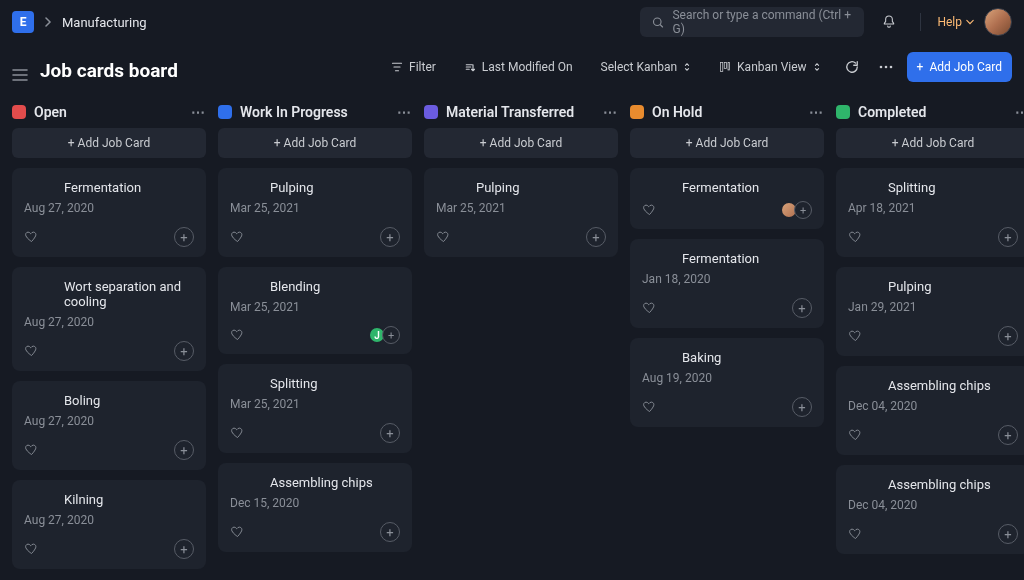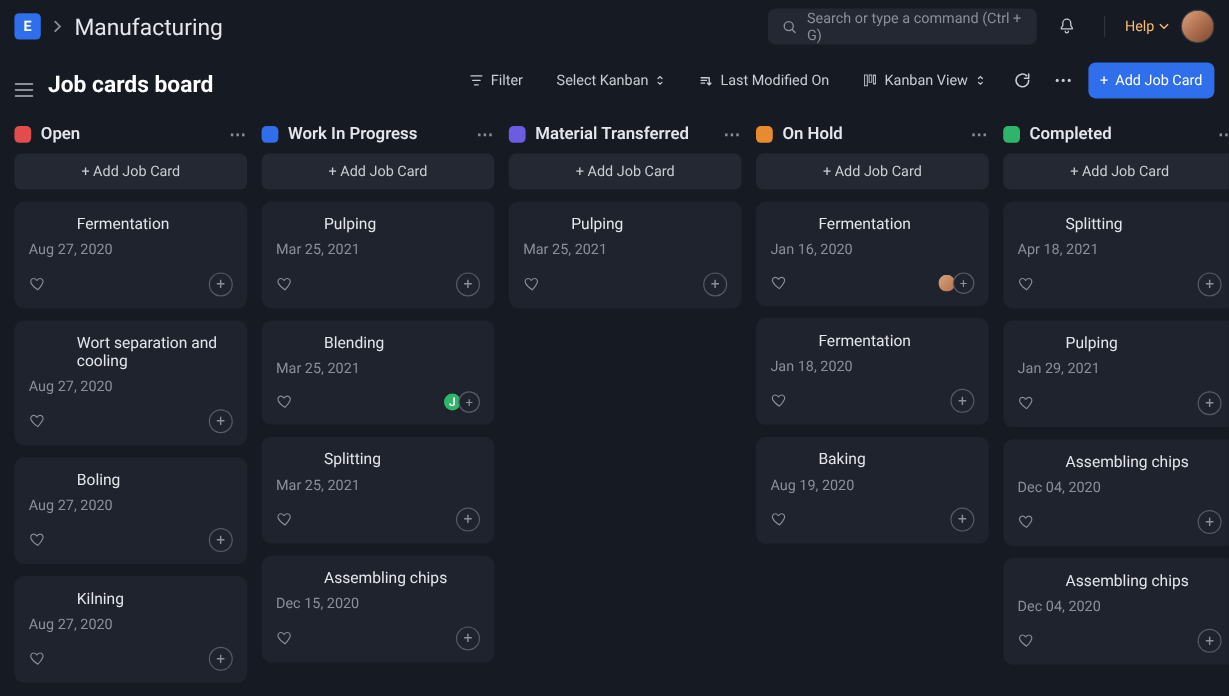--- a/index.html
+++ b/index.html
@@ -21,21 +21,21 @@
     gap: 10px;
   }
   .logo {
     width: 22px; height: 22px;
     background: #2f6feb;
     border-radius: 4px;
     display: flex; align-items: center; justify-content: center;
     color: #fff; font-weight: 700; font-size: 12px;
   }
   .chev { color: #8a8f98; }
-  .breadcrumb { color: #e4e6eb; font-size: 19px; }
+  .breadcrumb { color: #e4e6eb; font-size: 13px; }
   .spacer { flex: 1; }
   .searchbox {
     display: flex; align-items: center; gap: 8px;
     background: #232833;
     border-radius: 6px;
     height: 30px;
     padding: 0 12px;
     width: 224px;
     color: #8a8f98;
     font-size: 12px;
@@ -180,30 +180,30 @@
   <div class="title">Job cards board</div>
   <div class="spacer"></div>
   <div class="toolbar">
     <div class="tbtn">
       <svg width="12" height="12" viewBox="0 0 16 16">
           <path d="M2 3h12M4 8h8M6 13h4" stroke="currentColor" stroke-width="1.6" stroke-linecap="round"></path>
         </svg>
       <span>Filter</span>
     </div>
     <div class="tbtn">
+      <svg width="12" height="12" viewBox="0 0 16 16">
+          <path d="M3 5h8M3 8h6M3 11h4M12 5v8m0 0l-2-2m2 2l2-2" stroke="currentColor" stroke-width="1.5" fill="none" stroke-linecap="round"></path>
+        </svg>
+      <span>Last Modified On</span>
+    </div>
+    <div class="tbtn">
       <span>Select Kanban</span>
       <svg width="8" height="10" viewBox="0 0 10 12">
           <path d="M3 4l2-2 2 2M3 8l2 2 2-2" stroke="currentColor" stroke-width="1.3" fill="none" stroke-linecap="round"></path>
         </svg>
-    </div>
-    <div class="tbtn">
-      <svg width="12" height="12" viewBox="0 0 16 16">
-          <path d="M3 5h8M3 8h6M3 11h4M12 5v8m0 0l-2-2m2 2l2-2" stroke="currentColor" stroke-width="1.5" fill="none" stroke-linecap="round"></path>
-        </svg>
-      <span>Last Modified On</span>
     </div>
     <div class="tbtn">
       <svg width="12" height="12" viewBox="0 0 16 16">
           <rect x="2" y="2" width="3" height="12" stroke="currentColor" fill="none"></rect>
           <rect x="7" y="2" width="3" height="8" stroke="currentColor" fill="none"></rect>
           <rect x="12" y="2" width="2" height="10" stroke="currentColor" fill="none"></rect>
         </svg>
       <span>Kanban View</span>
       <svg width="8" height="10" viewBox="0 0 10 12">
           <path d="M3 4l2-2 2 2M3 8l2 2 2-2" stroke="currentColor" stroke-width="1.3" fill="none" stroke-linecap="round"></path>
@@ -366,21 +366,20 @@
     </div>
     <div class="col">
       <div class="col-head">
         <span class="dot" style="background:#e88b2e"></span>
         <span>On Hold</span>
         <span class="more">⋯</span>
       </div>
       <div class="addbar">+ Add Job Card</div>
       <div class="card">
         <div class="card-title">Fermentation</div>
-        <div class="card-date">Jan 16, 2020</div>
         <div class="card-foot">
           <span class="heart">
             <svg width="15" height="15" viewBox="0 0 24 24">
               <path d="M12 20s-7-4.5-9-9c-1.2-2.7.4-6 3.5-6 2 0 3.2 1.2 3.9 2.3.2.3.6.3.8 0C11.9 6.2 13.1 5 15.1 5c3.1 0 4.7 3.3 3.5 6-2 4.5-6.6 9-6.6 9z" stroke="currentColor" stroke-width="1.5" fill="none" stroke-linejoin="round"></path>
             </svg>
           </span>
           <div class="assignees">
             <span class="mini-av face"></span>
             <span class="mini-add">+</span>
           </div>

